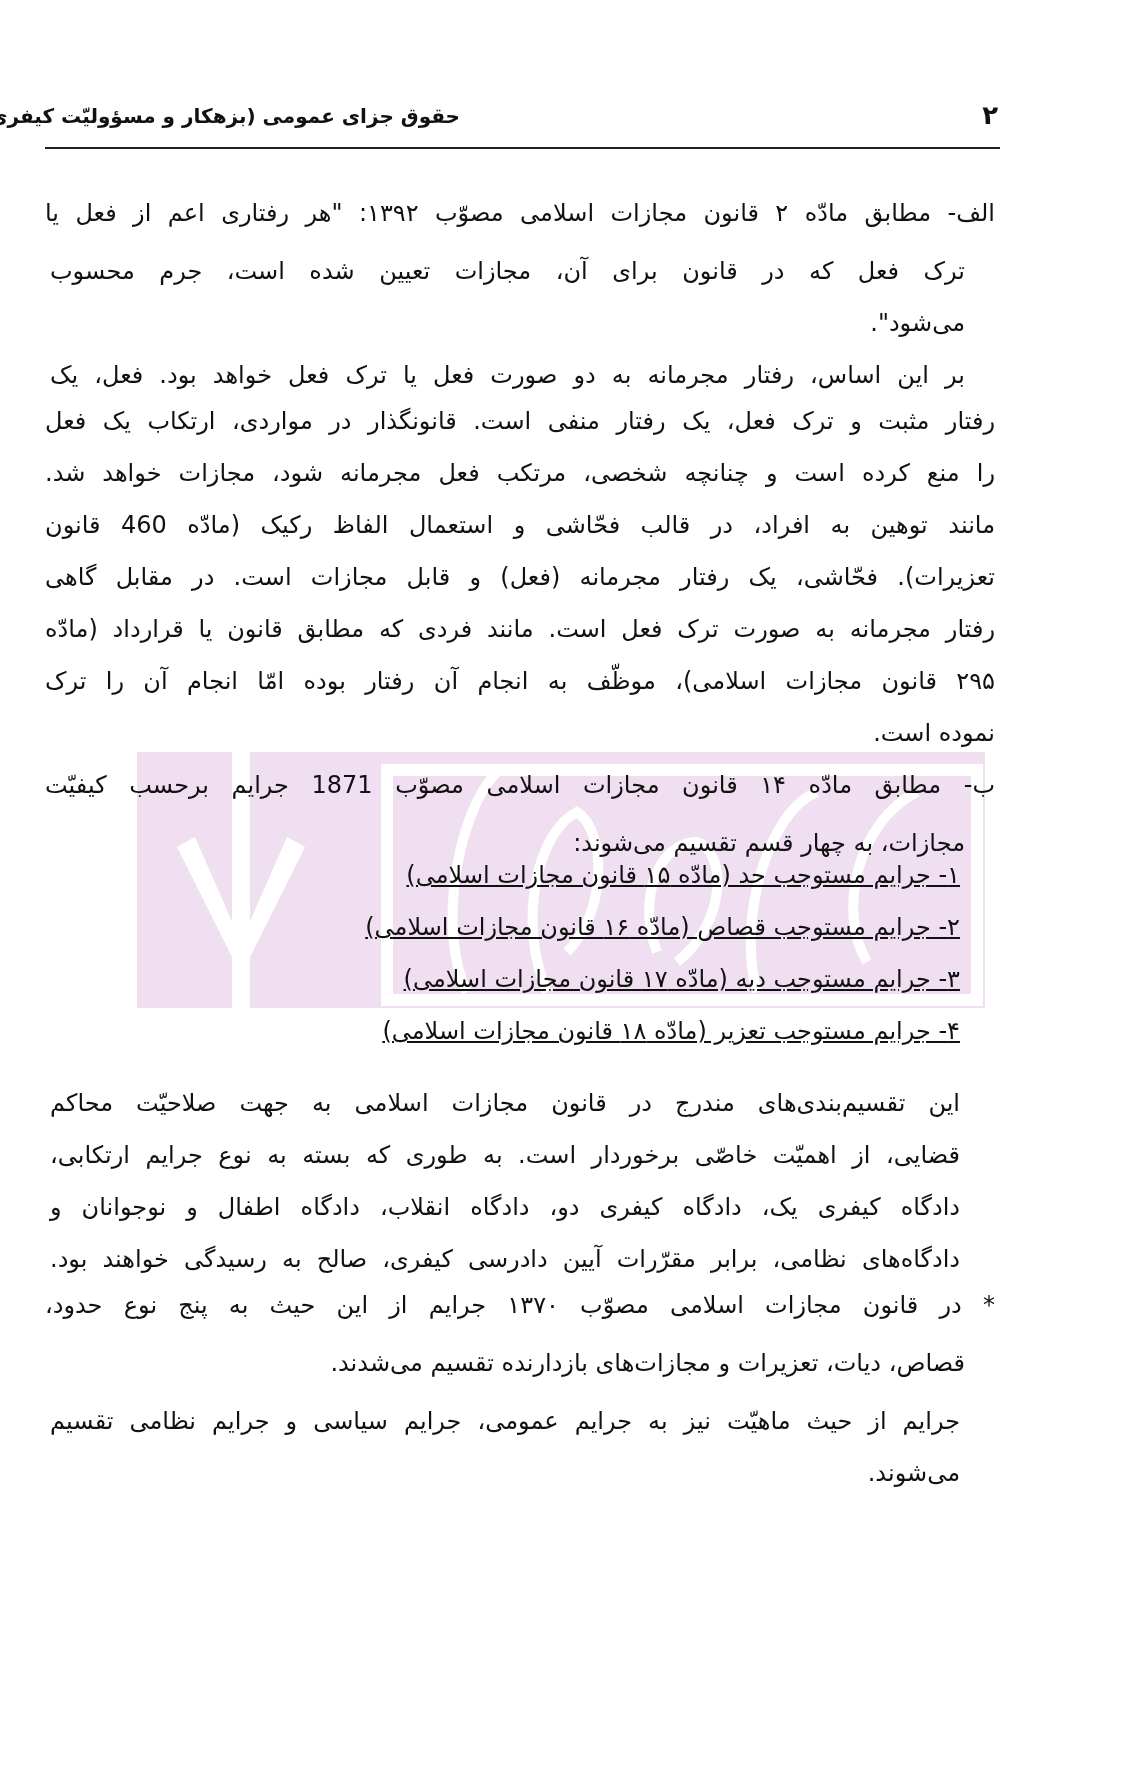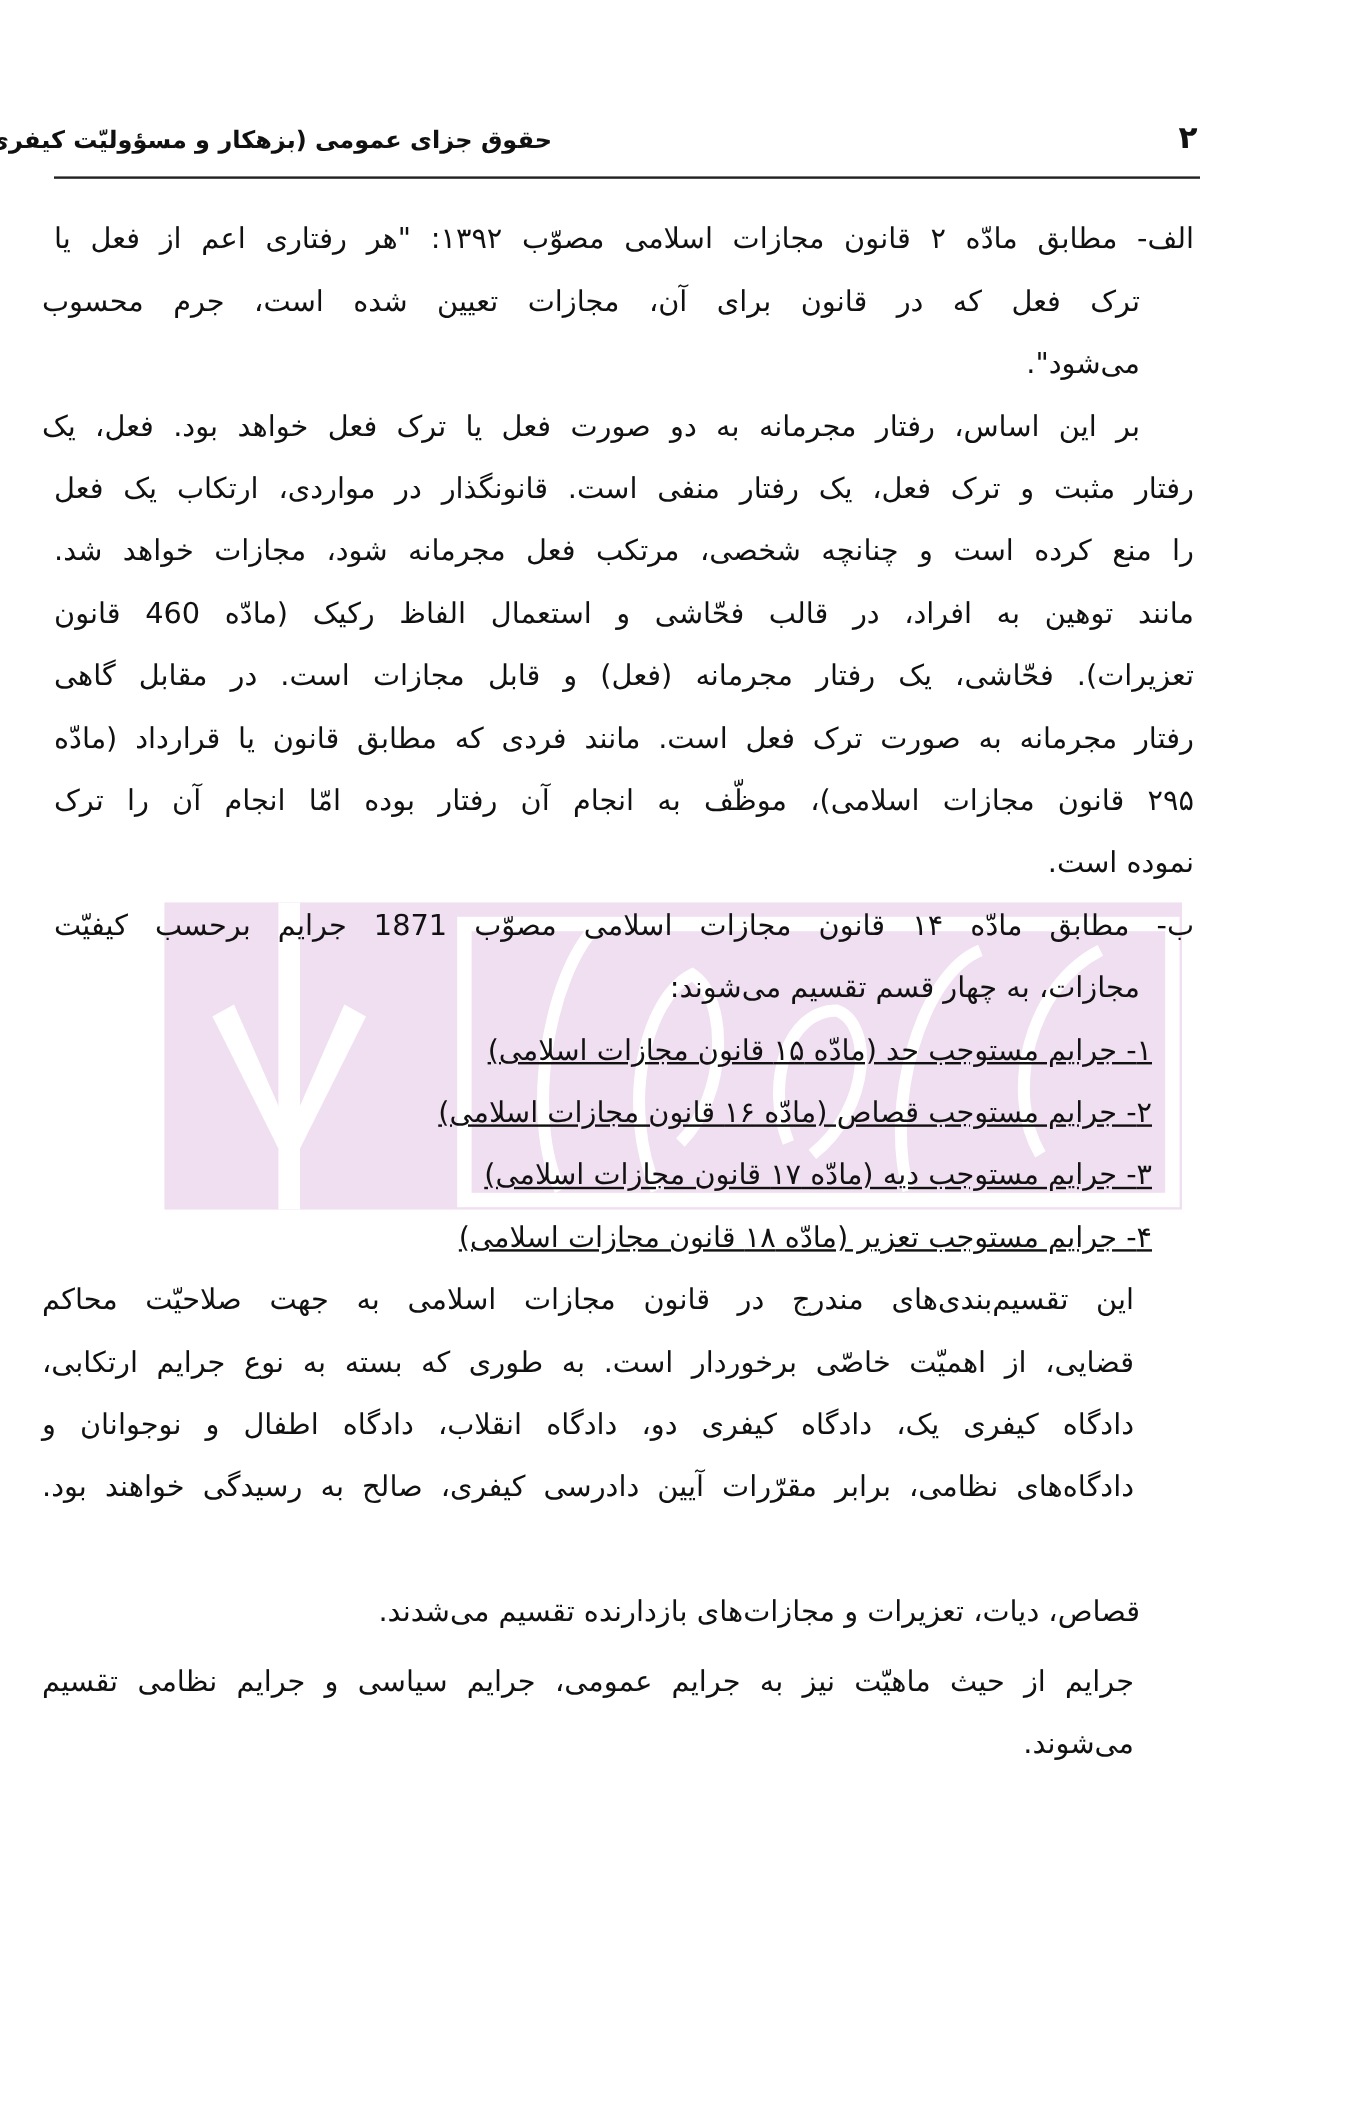--- a/index.html
+++ b/index.html
@@ -25,22 +25,22 @@
     position: absolute; right: 540px; top: 8px; font-size: 20px; font-weight: bold;
     white-space: nowrap;
   }
   .rule {
     position: absolute; left: 45px; top: 147px; width: 955px; height: 2px; background: #222;
   }
   .line {
     position: absolute; direction: rtl; font-size: 24px; line-height: 30px;
     white-space: nowrap; text-align: justify; text-align-last: justify;
   }
-  .line.full { left: 45px; width: 950px; }
-  .line.cont { left: 35px; width: 915px; }
+  .line.full { left: 45px; width: 950px; margin-top: 14px; }
+  .line.cont { left: 50px; width: 915px; margin-top: 20px; }
   .line.last { text-align-last: right; }
   .line.list { left: 200px; width: 760px; text-align-last: right; text-decoration: underline; }
 </style>
 </head>
 <body>
 
 <div class="watermark">
   <svg viewBox="0 0 848 256" preserveAspectRatio="none">
     <g fill="#ffffff">
       <rect x="95" y="0" width="18" height="256"></rect>
@@ -85,18 +85,19 @@
   <div class="line list" style="top:860px">۱- جرایم مستوجب حد (مادّه ۱۵ قانون مجازات اسلامی)</div>
   <div class="line list" style="top:912px">۲- جرایم مستوجب قصاص (مادّه ۱۶ قانون مجازات اسلامی)</div>
   <div class="line list" style="top:964px">۳- جرایم مستوجب دیه (مادّه ۱۷ قانون مجازات اسلامی)</div>
   <div class="line list" style="top:1016px">۴- جرایم مستوجب تعزیر (مادّه ۱۸ قانون مجازات اسلامی)</div>
 
   <div class="line cont" style="top:1120px; width:910px">قضایی، از اهمیّت خاصّی برخوردار است. به طوری که بسته به نوع جرایم ارتکابی،</div>
   <div class="line cont" style="top:1068px; width:910px">این تقسیم‌بندی‌های مندرج در قانون مجازات اسلامی به جهت صلاحیّت محاکم</div>
   <div class="line cont" style="top:1172px; width:910px">دادگاه کیفری یک، دادگاه کیفری دو، دادگاه انقلاب، دادگاه اطفال و نوجوانان و</div>
   <div class="line cont" style="top:1224px; width:910px">دادگاه‌های نظامی، برابر مقرّرات آیین دادرسی کیفری، صالح به رسیدگی خواهند بود.</div>
 
+  <div class="line full" style="top:1276px">* در قانون مجازات اسلامی مصوّب ۱۳۷۰ جرایم از این حیث به پنج نوع حدود،</div>
   <div class="line cont last" style="top:1328px">قصاص، دیات، تعزیرات و مجازات‌های بازدارنده تقسیم می‌شدند.</div>
 
   <div class="line cont" style="top:1386px; width:910px">جرایم از حیث ماهیّت نیز به جرایم عمومی، جرایم سیاسی و جرایم نظامی تقسیم</div>
   <div class="line cont last" style="top:1438px; width:910px">می‌شوند.</div>
 
 </div>
 
 </body></html>

